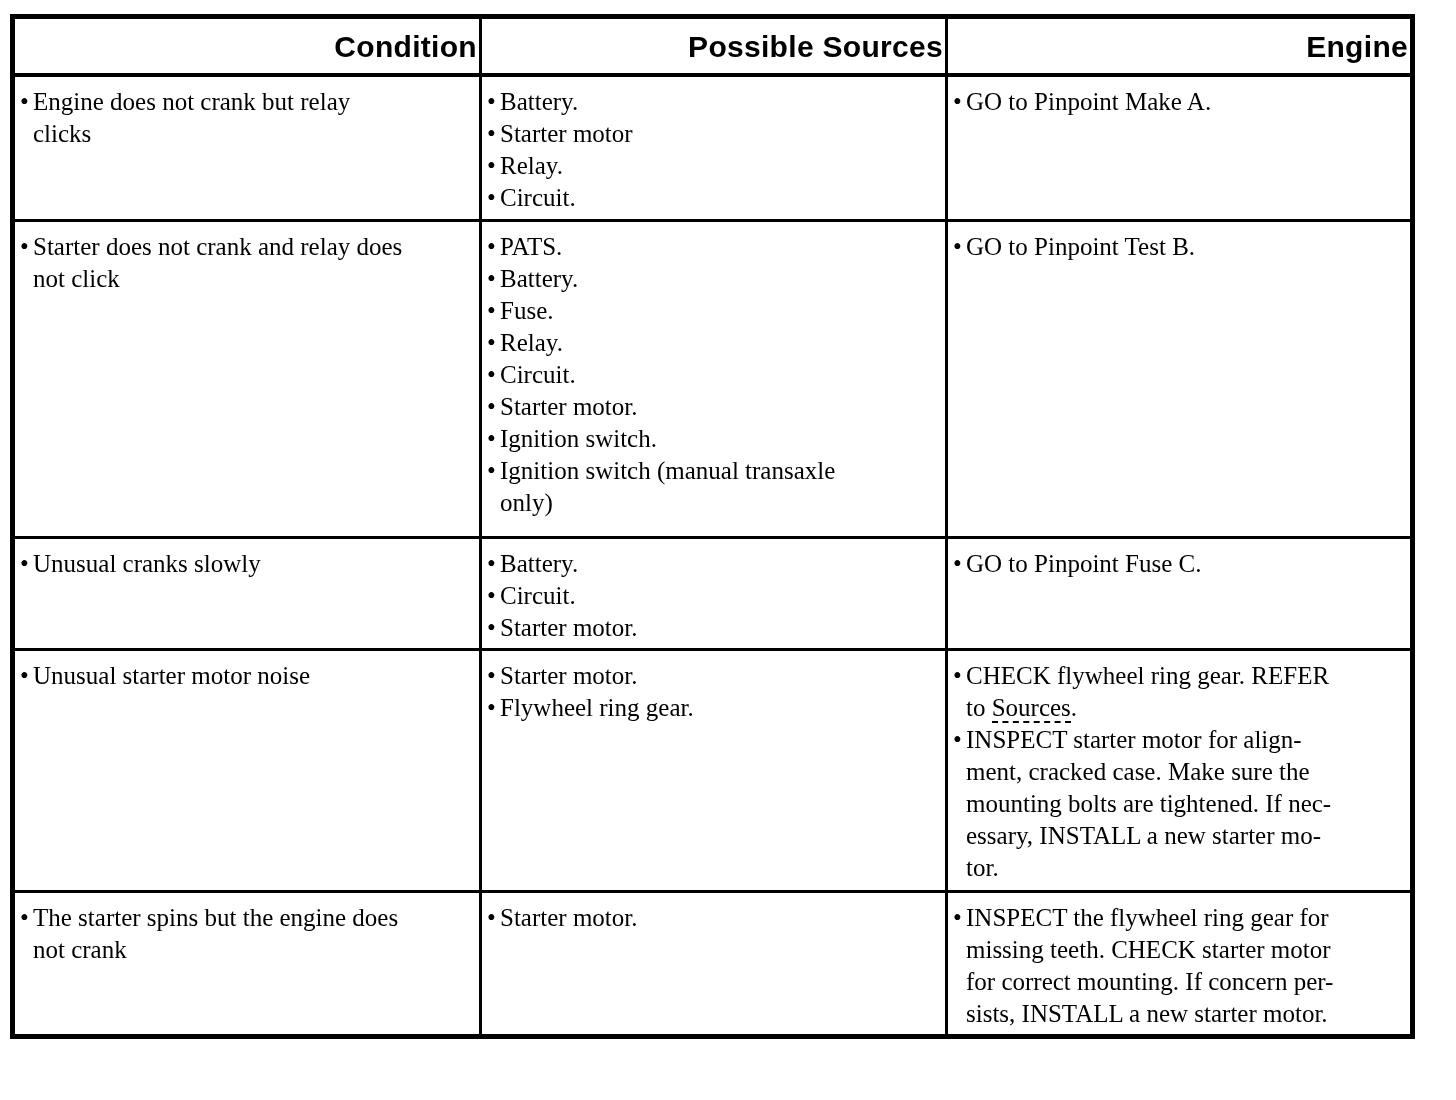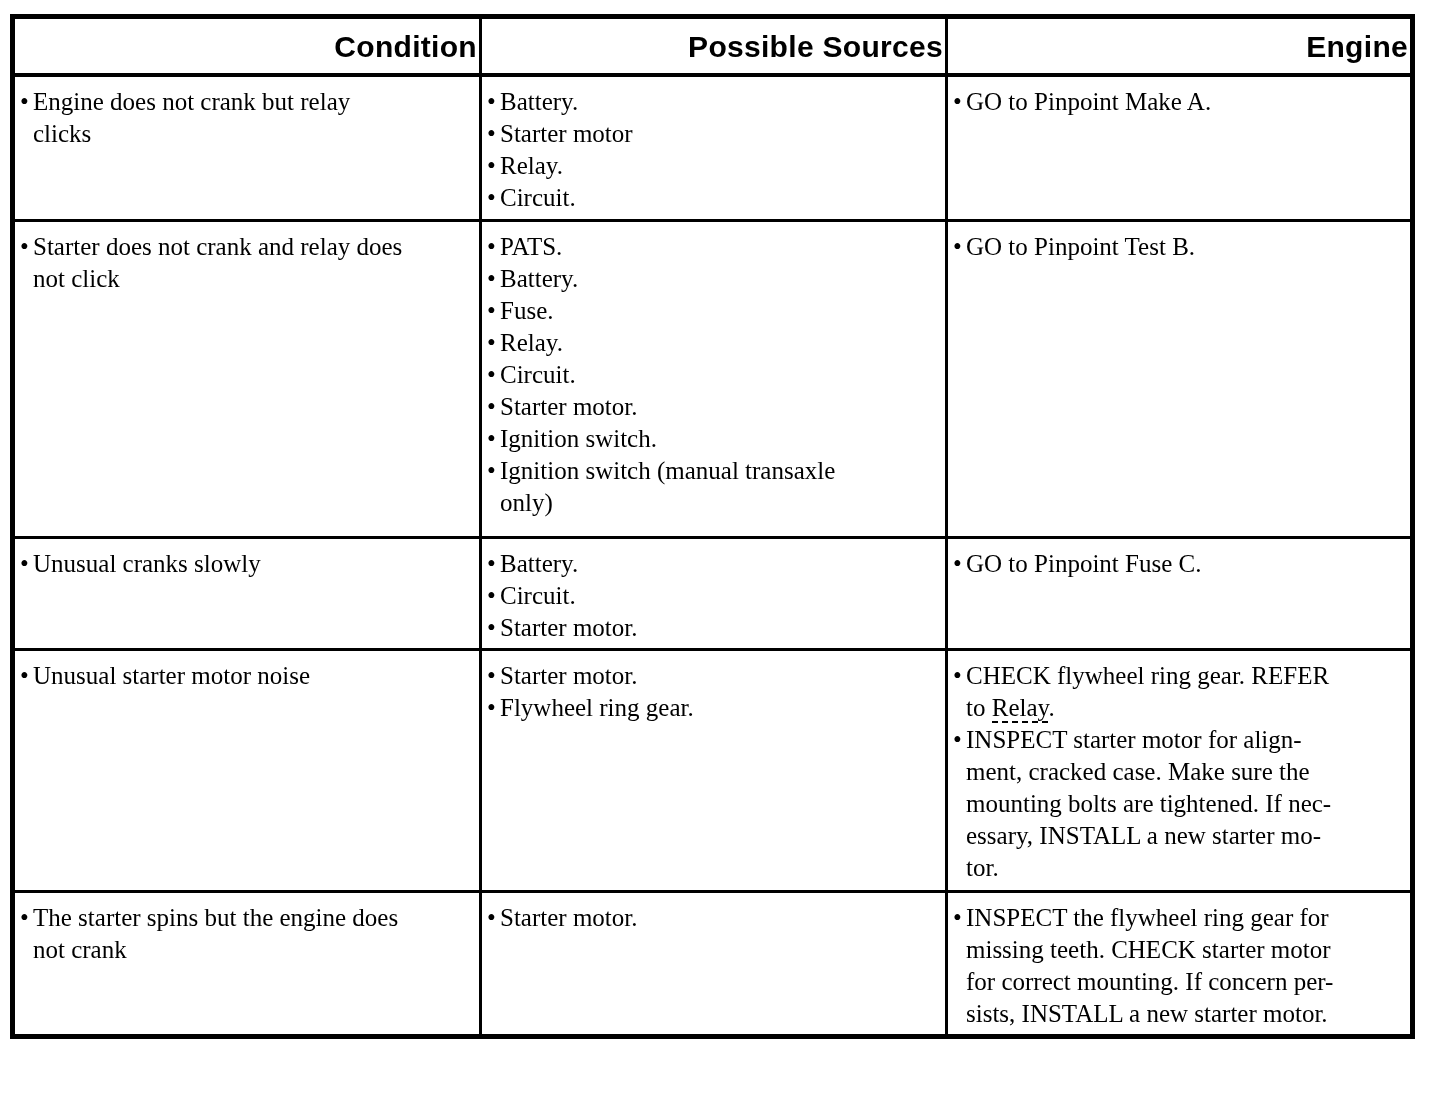--- a/index.html
+++ b/index.html
@@ -220,21 +220,21 @@
             </div>
           <div class="item">
               <span class="b">•</span>
               <span class="t">Flywheel ring gear.</span>
             </div>
         </td>
         <td>
           <div class="item">
               <span class="b">•</span>
               <span class="t"><span>CHECK flywheel ring gear. REFER
-to </span><span class="ref">Relay</span><span>.</span></span>
+to </span><span class="ref">Sources</span><span>.</span></span>
             </div>
           <div class="item">
               <span class="b">•</span>
               <span class="t">INSPECT starter motor for align-
 ment, cracked case. Make sure the
 mounting bolts are tightened. If nec-
 essary, INSTALL a new starter mo-
 tor.</span>
             </div>
         </td>

